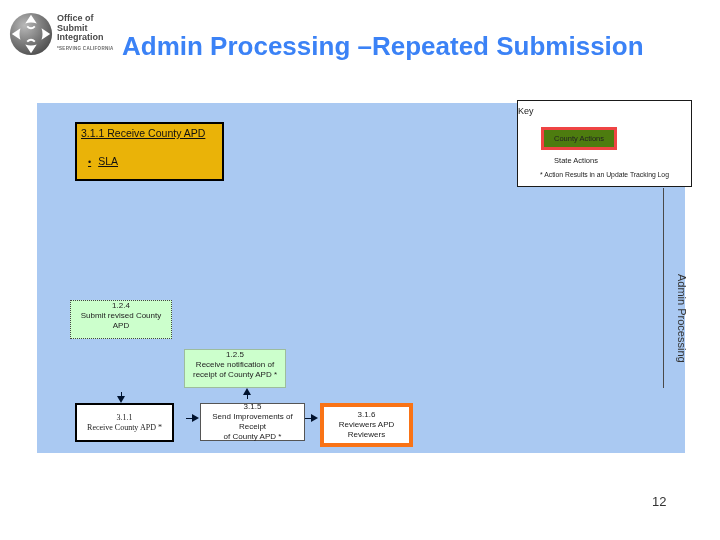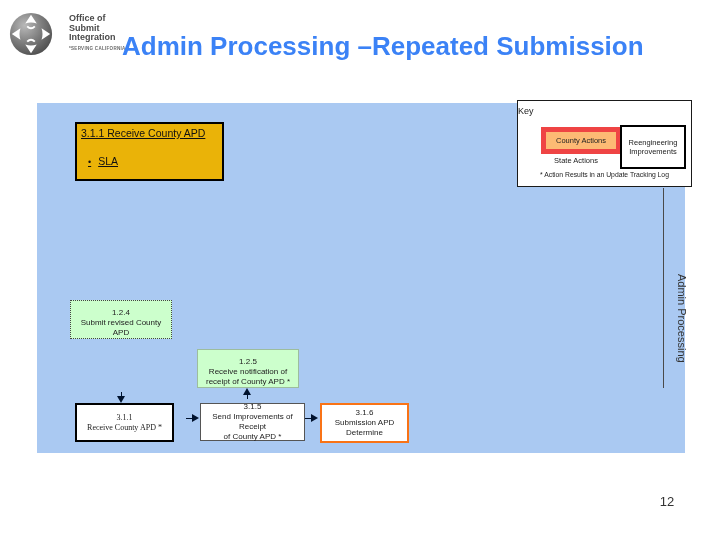--- a/index.html
+++ b/index.html
@@ -5,76 +5,76 @@
   html,body{margin:0;padding:0;}
   body{
     width:720px;height:540px;background:#ffffff;overflow:hidden;
     font-family:"Liberation Sans","DejaVu Sans",sans-serif;position:relative;
   }
   .slide{position:absolute;inset:0;}
 
   
   .logo{position:absolute;left:8px;top:11px;display:flex;}
   .logo-icon{width:46px;height:46px;}
-  .logo-text{margin-left:15px;color:#4a4a4a;font-weight:bold;font-size:9px;line-height:9.5px;padding-top:3px;}
+  .logo-text{margin-left:3px;color:#4a4a4a;font-weight:bold;font-size:9px;line-height:9.5px;padding-top:3px;}
   .logo-tag{font-size:4.5px;font-weight:bold;color:#6a6a6a;letter-spacing:.3px;margin-top:1px;}
 
   
   .title{
     position:absolute;left:102px;top:31px;width:600px;
     font-size:26px;font-weight:bold;color:#3b82f6;letter-spacing:0;
     white-space:nowrap;
     margin-left:20px;
   }
 
   
   .panel{position:absolute;left:37px;top:103px;width:648px;height:350px;background:#aac9f2;}
 
   
   .key{position:absolute;left:517px;top:100px;width:173px;height:85px;background:#ffffff;border:1px solid #1a1a1a;}
   .key-title{position:absolute;left:0;top:5px;width:100%;text-align:left;font-size:9px;color:#222;}
-  .key-county{position:absolute;left:23px;top:26px;width:70px;height:17px;background:#fdba74;border:5px solid #ef4444;
+  .key-county{position:absolute;left:23px;top:26px;width:70px;height:17px;background:#4d7c0f;border:3px solid #ef4444;
     display:flex;align-items:center;justify-content:center;font-size:7.5px;color:#222;}
   .key-state{position:absolute;left:23px;top:52px;width:70px;height:14px;
     display:flex;align-items:center;justify-content:center;font-size:7.5px;color:#222;}
   .key-reeng{position:absolute;left:102px;top:24px;width:60px;height:38px;background:#ffffff;border:2px solid #000;
     display:flex;align-items:center;justify-content:center;text-align:center;font-size:7.5px;line-height:9px;color:#222;padding:1px;}
   .key-footnote{position:absolute;left:0;top:70px;width:100%;text-align:center;font-size:6.8px;color:#222;}
 
   
   .box{position:absolute;background:#eab308;color:#111;text-decoration:underline;}
   .box-311-top{left:75px;top:122px;width:137px;height:49px;border:2px solid #000;font-size:10.5px;padding:3px 4px;}
   .box-311-top .bullet-row{margin-top:16px;padding-left:7px;}
   .box-311-top .bullet-glyph{margin-right:7px;font-size:9px;}
 
   .cbox{position:absolute;background:#ccffcc;color:#222;text-align:center;font-size:8px;line-height:10px;
-    display:flex;flex-direction:column;justify-content:flex-end;}
+    display:flex;flex-direction:column;justify-content:flex-start;}
   .box-124{left:70px;top:300px;width:100px;height:37px;border:1px dotted #444;}
-  .box-125{left:197px;top:349px;width:100px;height:37px;border:1px solid #9dbd9d;}
+  .box-125{left:184px;top:349px;width:100px;height:37px;border:1px solid #9dbd9d;}
 
   .wbox{position:absolute;background:#ffffff;color:#222;text-align:center;font-size:8px;line-height:10px;
     display:flex;flex-direction:column;justify-content:center;}
   .box-311-bot{left:75px;top:403px;width:95px;height:35px;border:2px solid #000;font-family:Liberation Serif, serif;}
   .box-315{left:200px;top:403px;width:103px;height:36px;border:1px solid #555;}
-  .box-316{left:320px;top:403px;width:85px;height:36px;border:2px solid #f97316;}
+  .box-316{left:320px;top:403px;width:85px;height:36px;border:4px solid #f97316;}
 
   
   .stem-v{position:absolute;width:1px;background:#00122e;}
   .stem-h{position:absolute;height:1px;background:#00122e;}
   .arr{position:absolute;width:0;height:0;}
   .arr-down{border-left:4px solid transparent;border-right:4px solid transparent;border-top:7px solid #00122e;}
   .arr-up{border-left:4px solid transparent;border-right:4px solid transparent;border-bottom:7px solid #00122e;}
   .arr-right{border-top:4px solid transparent;border-bottom:4px solid transparent;border-left:7px solid #00122e;}
 
   
   .rail-line{position:absolute;left:663px;top:188px;width:1px;height:200px;background:#4a4a4a;}
   .rail-label{position:absolute;left:666px;top:188px;width:22px;height:260px;
     writing-mode:vertical-rl;text-align:center;font-size:11px;color:#333;}
 
-  .page-number{position:absolute;left:652px;top:494px;width:30px;text-align:center;font-size:13px;color:#333;}
+  .page-number{position:absolute;left:652px;top:494px;width:30px;font-size:13px;color:#333;}
 </style>
 </head>
 <body>
 
 <div class="slide">
 
   <div class="logo">
     <svg class="logo-icon" viewBox="0 0 48 48">
       <defs>
         <radialGradient id="gball" cx="35%" cy="30%" r="75%">
@@ -107,21 +107,20 @@
 
   <div class="panel"></div>
 
   <div class="rail-line"></div>
   <div class="rail-label">Admin Processing</div>
 
   <div class="key">
     <div class="key-title">Key</div>
     <div class="key-county">County Actions</div>
     <div class="key-state">State Actions</div>
-    <div class="key-reeng">Reengineering Improvements</div>
     <div class="key-footnote">* Action Results in an Update Tracking Log</div>
   </div>
 
   <div class="box box-311-top">
     <div>3.1.1 Receive County APD</div>
     <div class="bullet-row">
       <span class="bullet-glyph">•</span><span>SLA</span>
     </div>
   </div>
 
@@ -143,22 +142,22 @@
   </div>
 
   <div class="wbox box-315">
     <div>3.1.5</div>
     <div>Send Improvements of Receipt</div>
     <div>of County APD *</div>
   </div>
 
   <div class="wbox box-316">
     <div>3.1.6</div>
-    <div>Submission APD</div>
-    <div>Determine</div>
+    <div>Reviewers APD</div>
+    <div>Reviewers</div>
   </div>
 
   <div class="stem-v" style="left:121px;top:392px;height:5px;"></div>
   <div class="arr arr-down" style="left:117px;top:396px;"></div>
 
   <div class="arr arr-up" style="left:243px;top:388px;"></div>
   <div class="stem-v" style="left:247px;top:394px;height:5px;"></div>
 
   <div class="stem-h" style="left:186px;top:418px;width:7px;"></div>
   <div class="arr arr-right" style="left:192px;top:414px;"></div>

